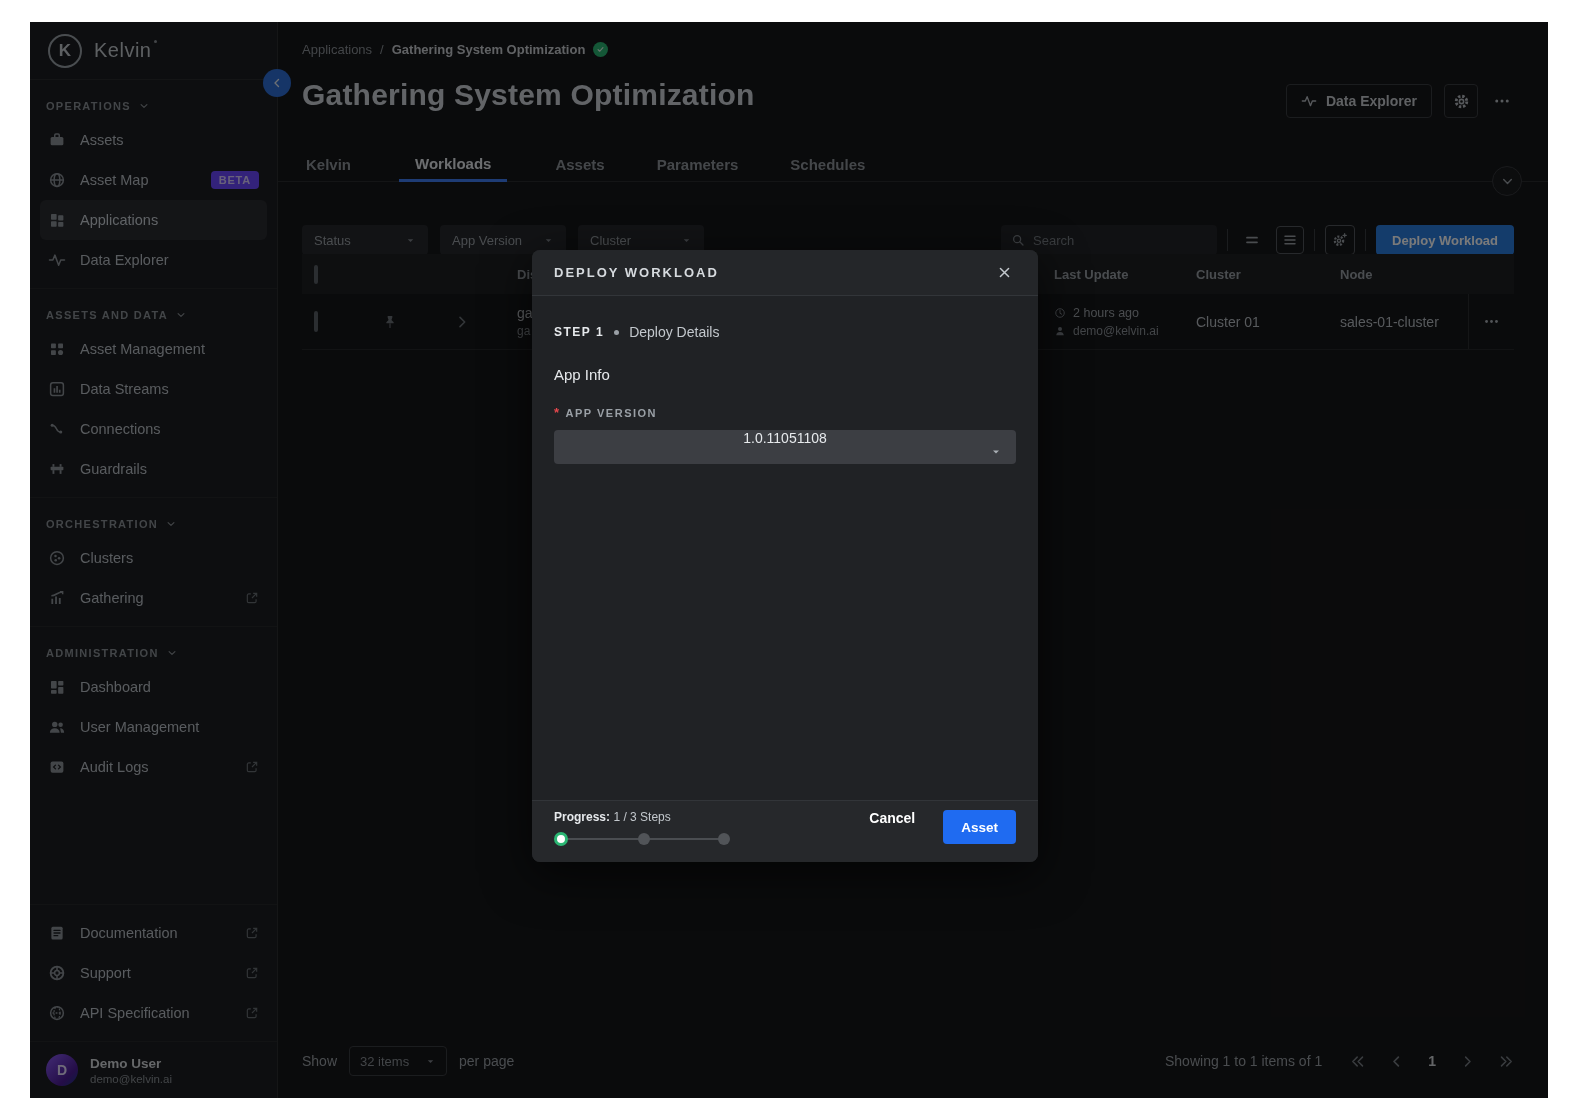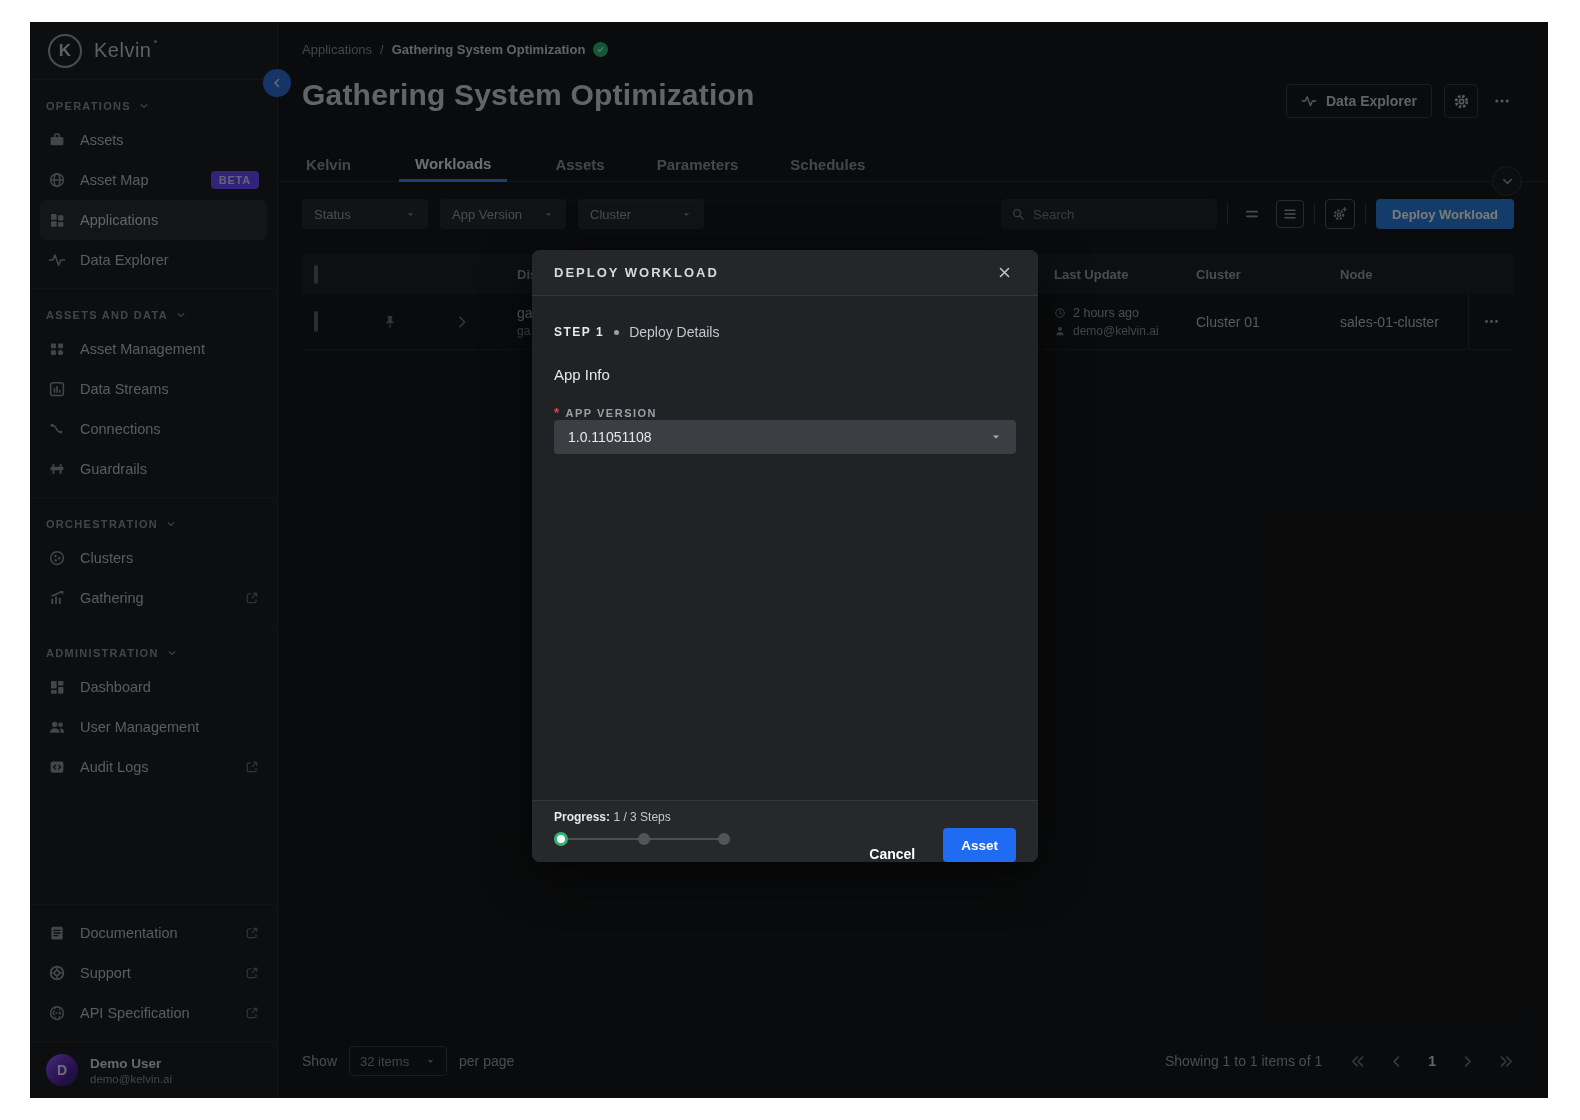--- a/index.html
+++ b/index.html
@@ -42,21 +42,21 @@
   .sq-btn .i { width:17px; height:17px; }
   .more-dots { width:24px; height:34px; display:grid; place-items:center; color:#b7bcc2; cursor:pointer; }
   .more-dots .i { width:18px; height:18px; }
 
   .tabs-row { position:absolute; top:126px; left:0; right:0; height:34px; border-bottom:1px solid #2a2c2f; display:flex; gap:44px; padding-left:24px; }
   .tab { font-size:15px; font-weight:bold; color:#8f959b; padding:0 4px; display:flex; align-items:center; cursor:pointer; }
   .tab.active { color:#e2e6ea; border-bottom:3px solid #3f7df5; padding:0 16px; margin-bottom:-1px; }
   .tabs-chevron { position:absolute; top:144px; right:26px; width:30px; height:30px; border-radius:50%; border:1px solid #35383c; background:#1b1c1f; display:grid; place-items:center; color:#9aa0a6; cursor:pointer; z-index:2; }
   .tabs-chevron .i { width:13px; height:13px; }
 
-  .toolbar { position:absolute; top:176px; left:24px; right:34px; height:32px; display:flex; align-items:center; }
+  .toolbar { position:absolute; top:202px; left:24px; right:34px; height:32px; display:flex; align-items:center; }
   .filter-chip { width:126px; height:30px; background:#26282c; border-radius:4px; display:flex; align-items:center; padding:0 12px; color:#9aa0a6; font-size:13px; margin-right:12px; cursor:pointer; }
   .filter-chip .i { margin-left:auto; width:11px; height:11px; color:#7d838a; }
   .toolbar-right { margin-left:auto; display:flex; align-items:center; gap:10px; }
   .search-box { width:216px; height:30px; background:#232528; border-radius:4px; display:flex; align-items:center; gap:8px; padding:0 10px; }
   .search-box .i { width:14px; height:14px; color:#7d838a; flex-shrink:0; }
   .search-box input { background:transparent; border:none; outline:none; color:#c7cbd0; font-size:13px; width:100%; font-family:"Liberation Sans",sans-serif; }
   .search-box input::placeholder { color:#777d84; }
   .vdiv { width:1px; height:22px; background:#3a3d41; }
   .icon-btn { width:28px; height:28px; display:grid; place-items:center; color:#9aa0a6; border-radius:4px; border:1px solid transparent; cursor:pointer; background:transparent; }
   .icon-btn .i { width:16px; height:16px; }
@@ -100,33 +100,33 @@
   .modal-close { margin-left:auto; width:24px; height:24px; display:grid; place-items:center; color:#c3c8cd; cursor:pointer; background:transparent; border:none; }
   .modal-close .i { width:15px; height:15px; }
   .modal-body { padding:28px 22px; flex:1; }
   .step-row { display:flex; align-items:center; gap:10px; }
   .step-label { font-size:12px; font-weight:bold; letter-spacing:1.5px; color:#e6e9ec; }
   .step-dot { width:5px; height:5px; border-radius:50%; background:#9aa0a6; }
   .step-name { font-size:14px; color:#c3c8cd; }
   .section-title { margin-top:26px; font-size:15px; font-weight:normal; color:#e6e9ec; }
   .field-label { margin-top:22px; display:flex; align-items:center; gap:5px; font-size:11px; font-weight:bold; letter-spacing:1.5px; color:#9aa0a6; }
   .req { color:#e5484d; font-size:13px; }
-  .field-select { margin-top:0; height:34px; background:#3c3e43; border-radius:4px; display:flex; align-items:center; padding:0 14px; color:#e6e9ec; font-size:14px; cursor:pointer; }
+  .field-select { margin-top:10px; height:34px; background:#3c3e43; border-radius:4px; display:flex; align-items:center; padding:0 14px; color:#e6e9ec; font-size:14px; cursor:pointer;flex-direction:column; }
   .field-select .i { margin-left:auto; width:12px; height:12px; color:#aab0b6; }
   .modal-footer { height:62px; border-top:1px solid #323539; background:#26282b; border-radius:0 0 8px 8px; padding:9px 22px 0 22px; display:flex; }
   .prog-wrap { display:flex; flex-direction:column; }
   .prog-text { font-size:12px; color:#c3c8cd; }
   .prog-text b { color:#e6e9ec; }
   .prog-track { position:relative; width:176px; height:16px; margin-top:7px; }
   .prog-line { position:absolute; left:7px; right:7px; top:7px; height:2px; background:#4a4d51; }
   .pdot { position:absolute; top:2px; width:12px; height:12px; border-radius:50%; background:#515458; }
   .pdot.first { left:0; top:1px; width:14px; height:14px; background:#ffffff; border:3.5px solid #2bb673; }
   .pdot.mid { left:84px; }
   .pdot.last { left:164px; }
-  .mf-right { margin-left:auto; display:flex; align-items:flex-end; gap:28px; }
+  .mf-right { margin-left:auto; display:flex; align-items:flex-start; gap:28px; }
   .btn-cancel { background:transparent; border:none; color:#ffffff; font-size:14px; font-weight:bold; cursor:pointer; font-family:"Liberation Sans",sans-serif; }
   .btn-next { height:34px; padding:0 18px; background:#1f6bf1; border:none; border-radius:4px; color:#fff; font-size:13.5px; font-weight:bold; cursor:pointer; font-family:"Liberation Sans",sans-serif; }
 
   .i { display:block; }
 </style>
 </head>
 <body>
 
 <svg width="0" height="0" style="position:absolute">
   <defs>

